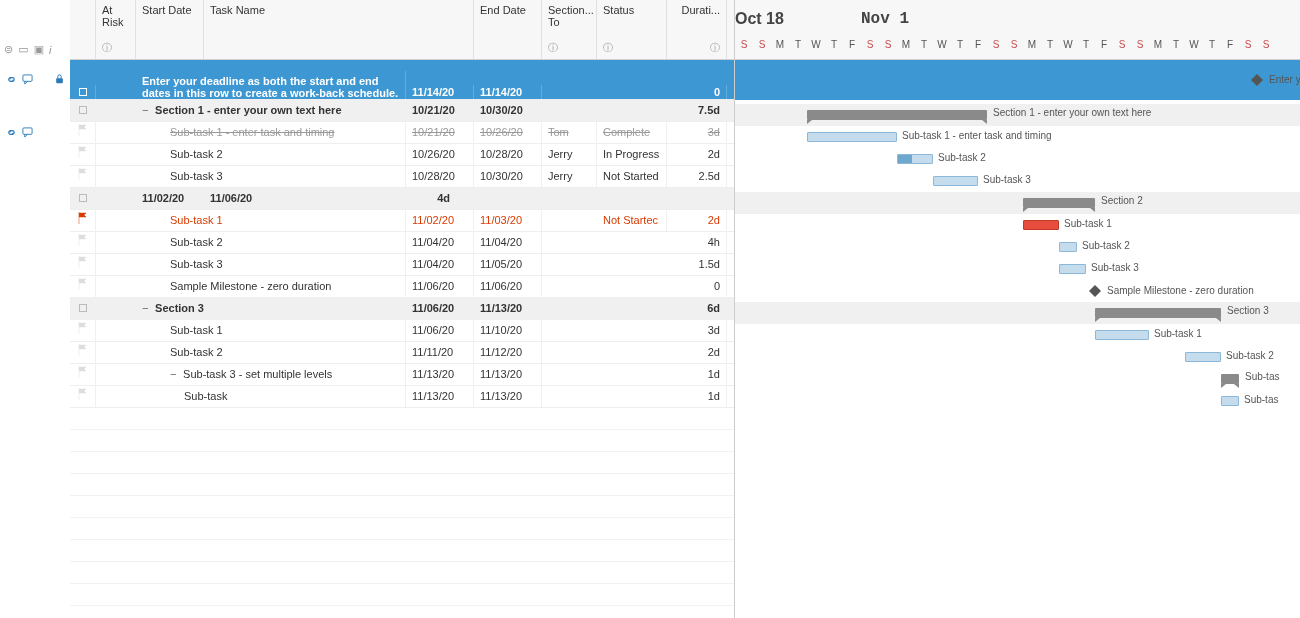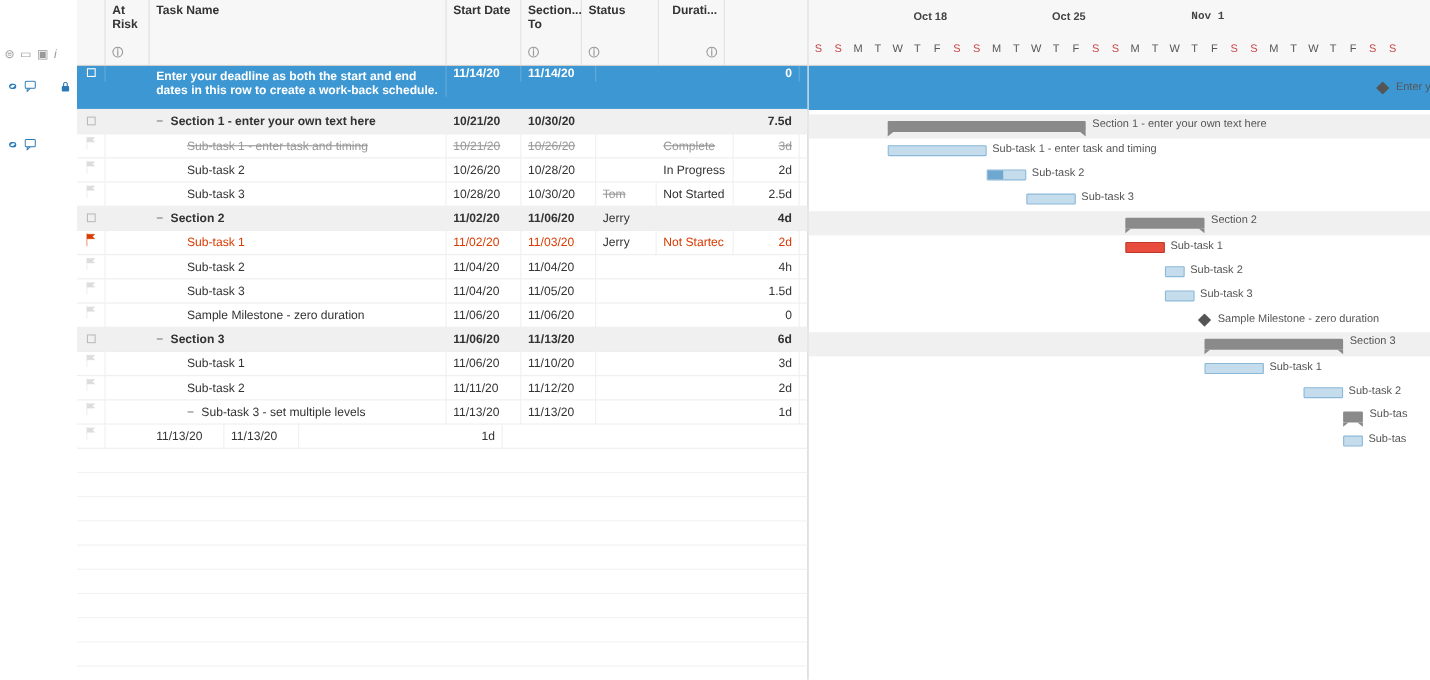--- a/index.html
+++ b/index.html
@@ -5,34 +5,34 @@
 * { box-sizing: border-box; margin: 0; padding: 0; }
 body { font-family: Arial, sans-serif; font-size: 11px; color: #333; background: #fff; overflow: hidden; }
 .container { display: flex; width: 1300px; height: 618px; }
 .left-icons { width: 70px; flex-shrink: 0; background: #fff; border-right: none; }
 .left-icons .icon-set-top { height: 60px; display: flex; align-items: flex-end; padding-bottom: 4px; padding-left:4px; gap:5px; }
 .grid-pane { flex: 0 0 665px; border-right: 1px solid #ccc; position: relative; }
 .gantt-pane { flex: 1; position: relative; overflow: hidden; }
 
 
 .grid-header { display: flex; height: 60px; background: #f7f7f7; border-bottom: 1px solid #d0d0d0; position: relative; }
-.grid-header .col { border-right: 1px solid #e0e0e0; padding: 4px 6px; font-weight: bold; font-size: 11px; color: #333; display: flex; flex-direction: column; justify-content: flex-start; position:relative; }
+.grid-header .col { border-right: 1px solid #e0e0e0; padding: 4px 6px; font-weight: normal; font-size: 11px; color: #333; display: flex; flex-direction: column; justify-content: flex-start; position:relative; }
 .col-flag   { width: 26px; }
 .col-risk   { width: 40px; }
 .col-task   { width: 270px; }
 .col-start  { width: 68px; }
 .col-end    { width: 68px; }
 .col-assign { width: 55px; }
 .col-status { width: 70px; }
 .col-dur    { width: 60px; text-align: right; }
 .info-icon  { color:#999; font-size:10px; margin-top:auto; }
 
 
 .grid-body { }
-.grid-row { display: flex; height: 22px; line-height: 22px; border-bottom: 1px solid #eee; align-items: flex-start; }
+.grid-row { display: flex; height: 22px; line-height: 22px; border-bottom: 1px solid #eee; align-items: flex-end; }
 .grid-row .cell { border-right: 1px solid #f0f0f0; padding: 0 6px; overflow: hidden; white-space: nowrap; text-overflow: ellipsis; }
 .cell-flag   { width: 26px; text-align:center; color:#ccc; }
 .cell-risk   { width: 40px; text-align:center; }
 .cell-task   { width: 270px; }
 .cell-start  { width: 68px; }
 .cell-end    { width: 68px; }
 .cell-assign { width: 55px; margin-top: 44px; }
 .cell-status { width: 70px; }
 .cell-dur    { width: 60px; text-align: right; }
 
@@ -46,21 +46,21 @@
 .row-overdue { color: #d83b01; }
 .row-overdue .cell-flag { color:#d83b01; }
 
 .toggle { display:inline-block; width:10px; color:#666; font-weight:normal; cursor:pointer; }
 .indent-2 { padding-left: 34px !important; }
 .indent-3 { padding-left: 48px !important; }
 
 
 .gantt-header { height: 60px; background: #f7f7f7; border-bottom: 1px solid #d0d0d0; display:flex; flex-direction:column; }
 .gantt-months { display:flex; height: 30px; }
-.gantt-months .month { text-align:right; font-weight:bold; font-size:10px; color:#444; padding-top:10px; }
+.gantt-months .month { text-align:left; font-weight:bold; font-size:16px; color:#444; padding-top:10px; }
 .gantt-days { display:flex; height:30px; align-items:center; }
 .gantt-days .day { width: 18px; text-align:center; font-size:10px; color:#555; }
 .gantt-days .day.we { color:#c94c4c; }
 
 
 .gantt-body { position: relative; }
 .gantt-row { height:22px; position:relative; border-bottom:1px solid transparent; }
 .gantt-row.deadline { height:44px; }
 .gantt-row.section-bg { background:#f0f0f0; }
 .gantt-bar { position:absolute; height:12px; top:5px; border-radius:1px; }
@@ -125,25 +125,28 @@
     </div>
   </div>
 
   <div class="grid-pane">
     <div class="grid-header">
       <div class="col col-flag"></div>
       <div class="col col-risk">
           <span>At Risk</span>
           <span class="info-icon">ⓘ</span>
         </div>
+      <div class="col col-start">
+          <span>Start Date</span>
+        </div>
       <div class="col col-task">
           <span>Task Name</span>
         </div>
-      <div class="col col-start">
-          <span>Start Date</span>
+      <div class="col col-end">
+          <span>End Date</span>
         </div>
       <div class="col col-assign">
           <span>Section... To</span>
           <span class="info-icon">ⓘ</span>
         </div>
       <div class="col col-status">
           <span>Status</span>
           <span class="info-icon">ⓘ</span>
         </div>
       <div class="col col-dur">
@@ -204,21 +207,20 @@
           <div class="cell cell-task indent-2"><span>Sub-task 3</span></div>
           <div class="cell cell-start">10/28/20</div>
           <div class="cell cell-end">10/30/20</div>
           <div class="cell cell-assign">Jerry</div>
           <div class="cell cell-status">Not Started</div>
           <div class="cell cell-dur">2.5d</div>
         </div>
         <div class="grid-row row-section">
           <div class="cell cell-flag"><span style="display:inline-block;width:8px;height:8px;border:1px solid #bbb;"></span></div>
           <div class="cell cell-risk"></div>
-          <div class="cell cell-task" style="padding-left: 6px;"><span class="toggle">−</span> <span>Section 2</span></div>
           <div class="cell cell-start" style="font-weight: bold;">11/02/20</div>
           <div class="cell cell-end" style="font-weight: bold;">11/06/20</div>
           <div class="cell cell-assign" style="font-weight: bold;"></div>
           <div class="cell cell-status" style="font-weight: bold;"></div>
           <div class="cell cell-dur" style="font-weight: bold;">4d</div>
         </div>
         <div class="grid-row row-overdue">
           <div class="cell cell-flag"><svg width="10" height="12" viewBox="0 0 10 12">
               <path d="M1 0v12M1 1h7l-2 2 2 2H1" fill="#d83b01" stroke="#d83b01" stroke-width="0.5"></path>
             </svg></div>
@@ -310,20 +312,21 @@
           <div class="cell cell-end">11/13/20</div>
           <div class="cell cell-assign"></div>
           <div class="cell cell-status"></div>
           <div class="cell cell-dur">1d</div>
         </div>
         <div class="grid-row">
           <div class="cell cell-flag"><svg width="10" height="12" viewBox="0 0 10 12">
               <path d="M1 0v12M1 1h7l-2 2 2 2H1" fill="#ddd" stroke="#ddd" stroke-width="0.5"></path>
             </svg></div>
           <div class="cell cell-risk"></div>
+          <div class="cell cell-task indent-3"><span>Sub-task</span></div>
           <div class="cell cell-start">11/13/20</div>
           <div class="cell cell-end">11/13/20</div>
           <div class="cell cell-assign"></div>
           <div class="cell cell-status"></div>
           <div class="cell cell-dur">1d</div>
         </div>
       </div>
     <div class="empty-rows" id="empty-rows">
         <div class="grid-row">
           <div class="cell cell-flag"></div>
@@ -425,21 +428,20 @@
           <div class="cell cell-status"></div>
           <div class="cell cell-dur"></div>
         </div>
       </div>
   </div>
 
   <div class="gantt-pane">
     <div class="gantt-header">
       <div class="gantt-months" id="gantt-months">
           <div class="month" style="width: 126px;">Oct 18</div>
-          <div class="month" style="width: 126px;">Oct 25</div>
           <div class="month" style="width: 126px; font-family: Liberation Mono, monospace;">Nov 1</div>
         </div>
       <div class="gantt-days" id="gantt-days">
           <div class="day we">S</div>
           <div class="day we">S</div>
           <div class="day">M</div>
           <div class="day">T</div>
           <div class="day">W</div>
           <div class="day">T</div>
           <div class="day">F</div>

